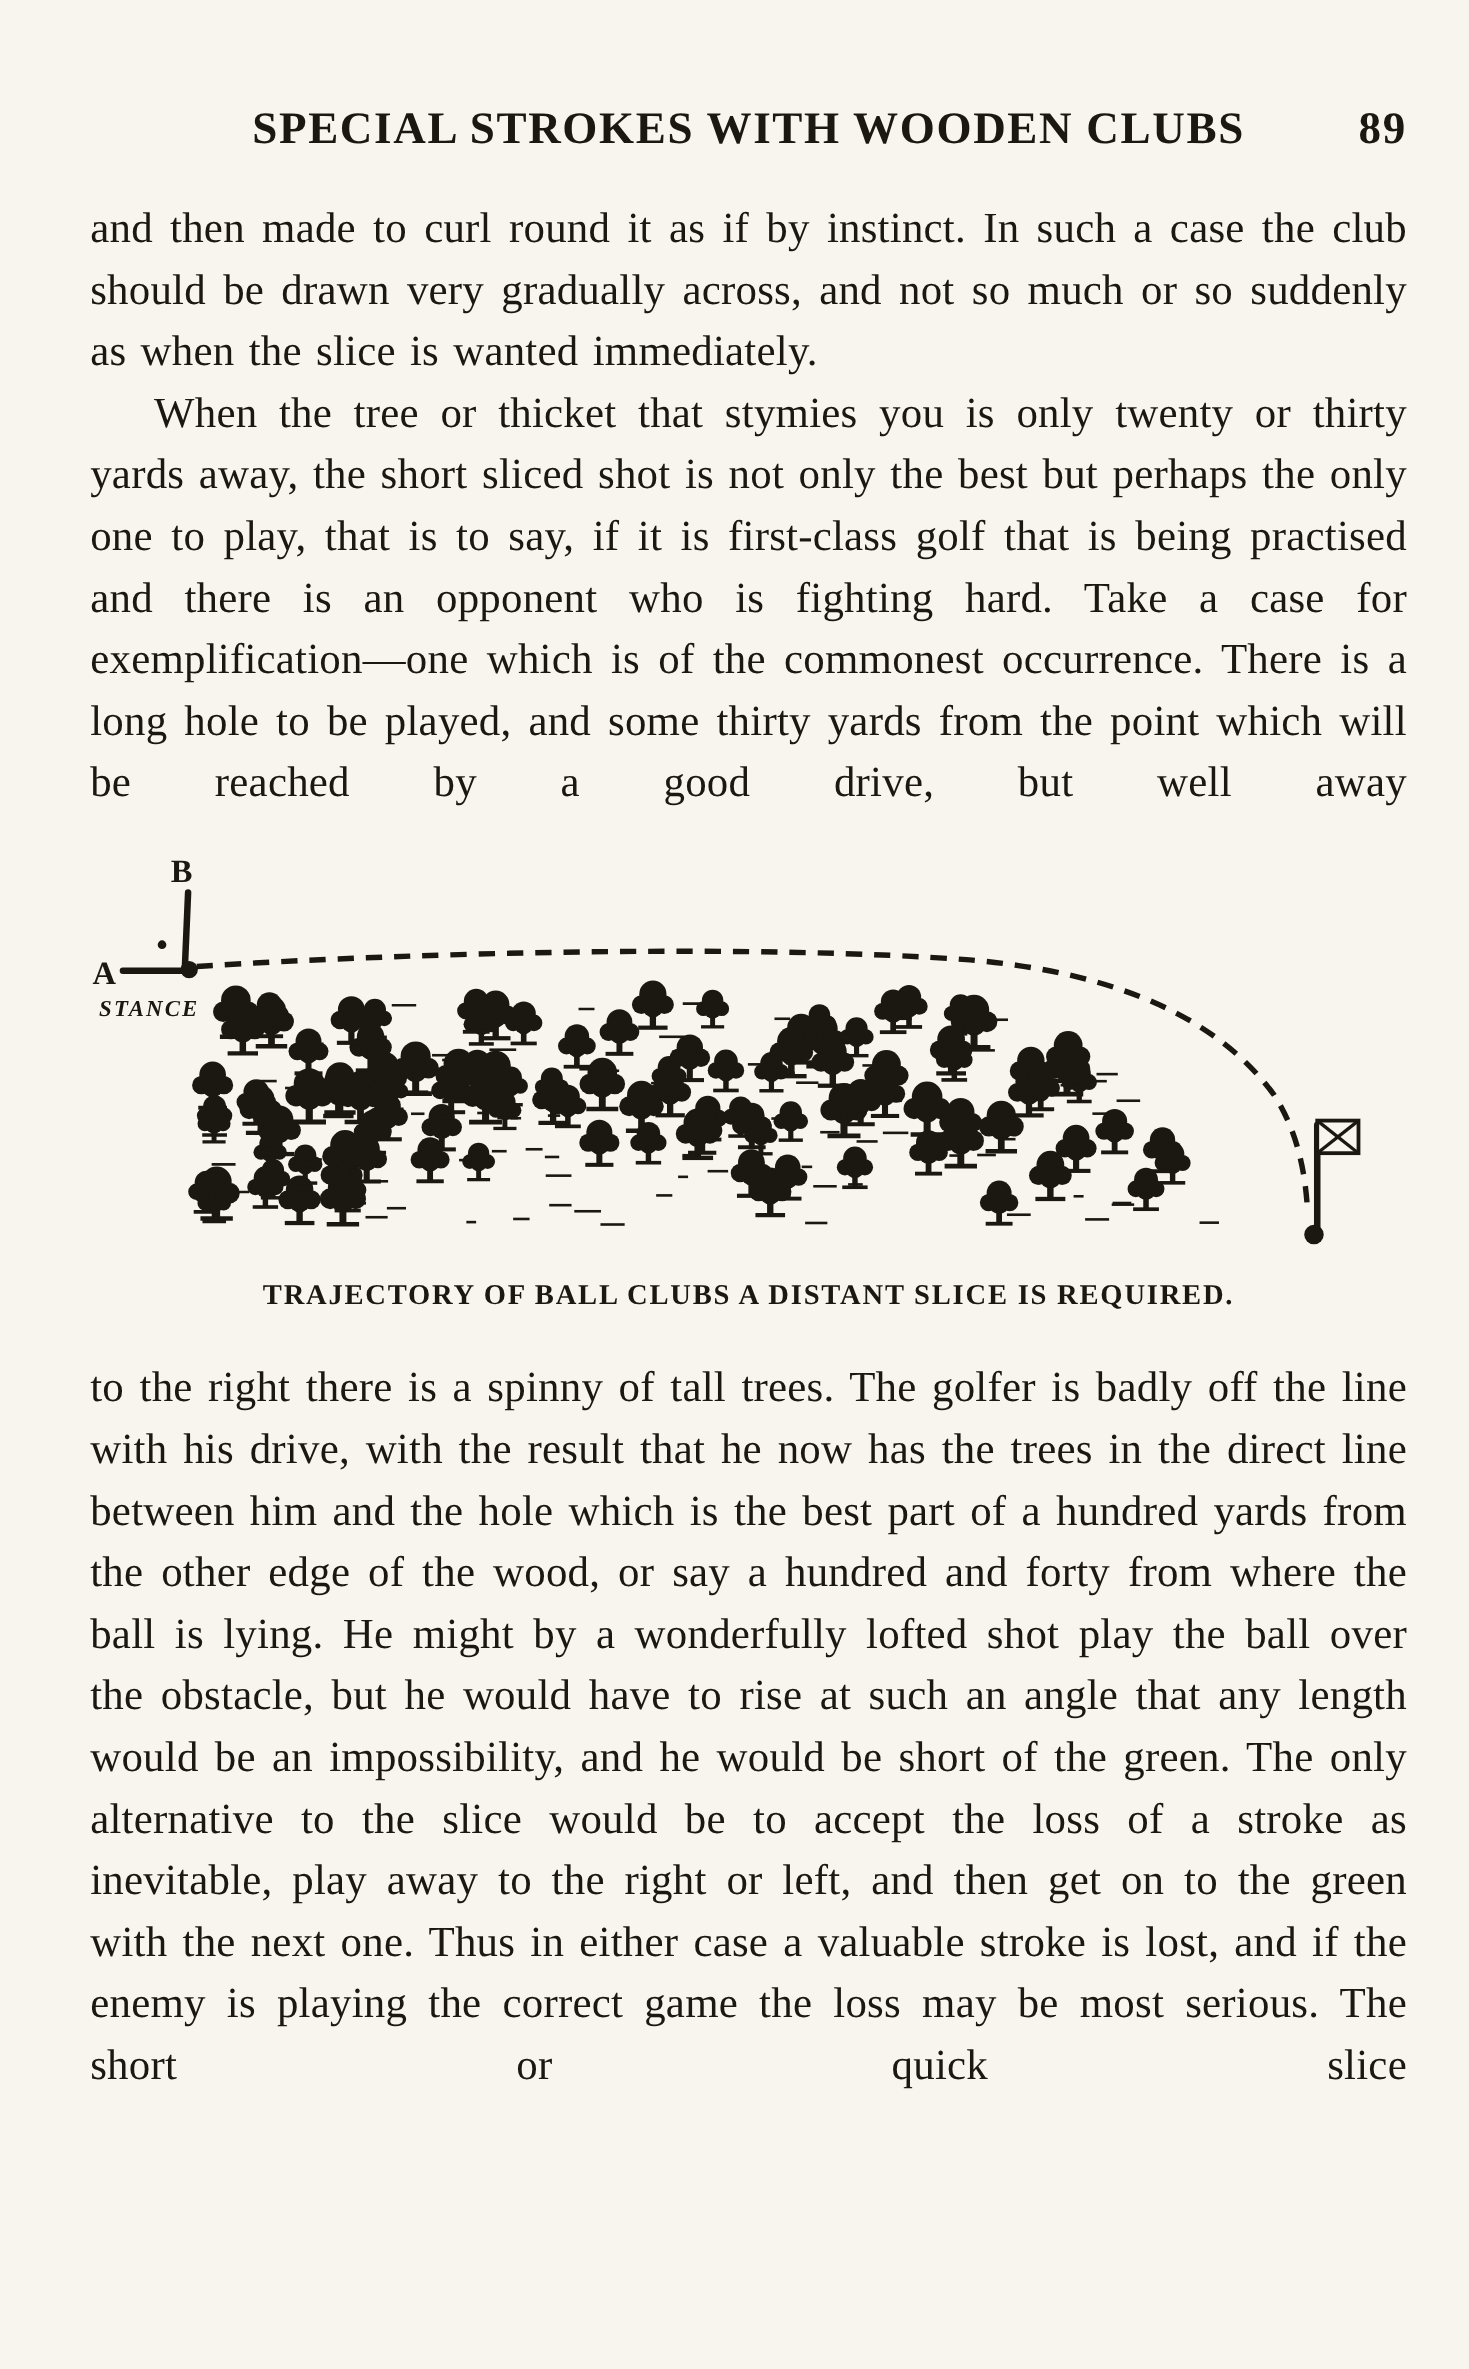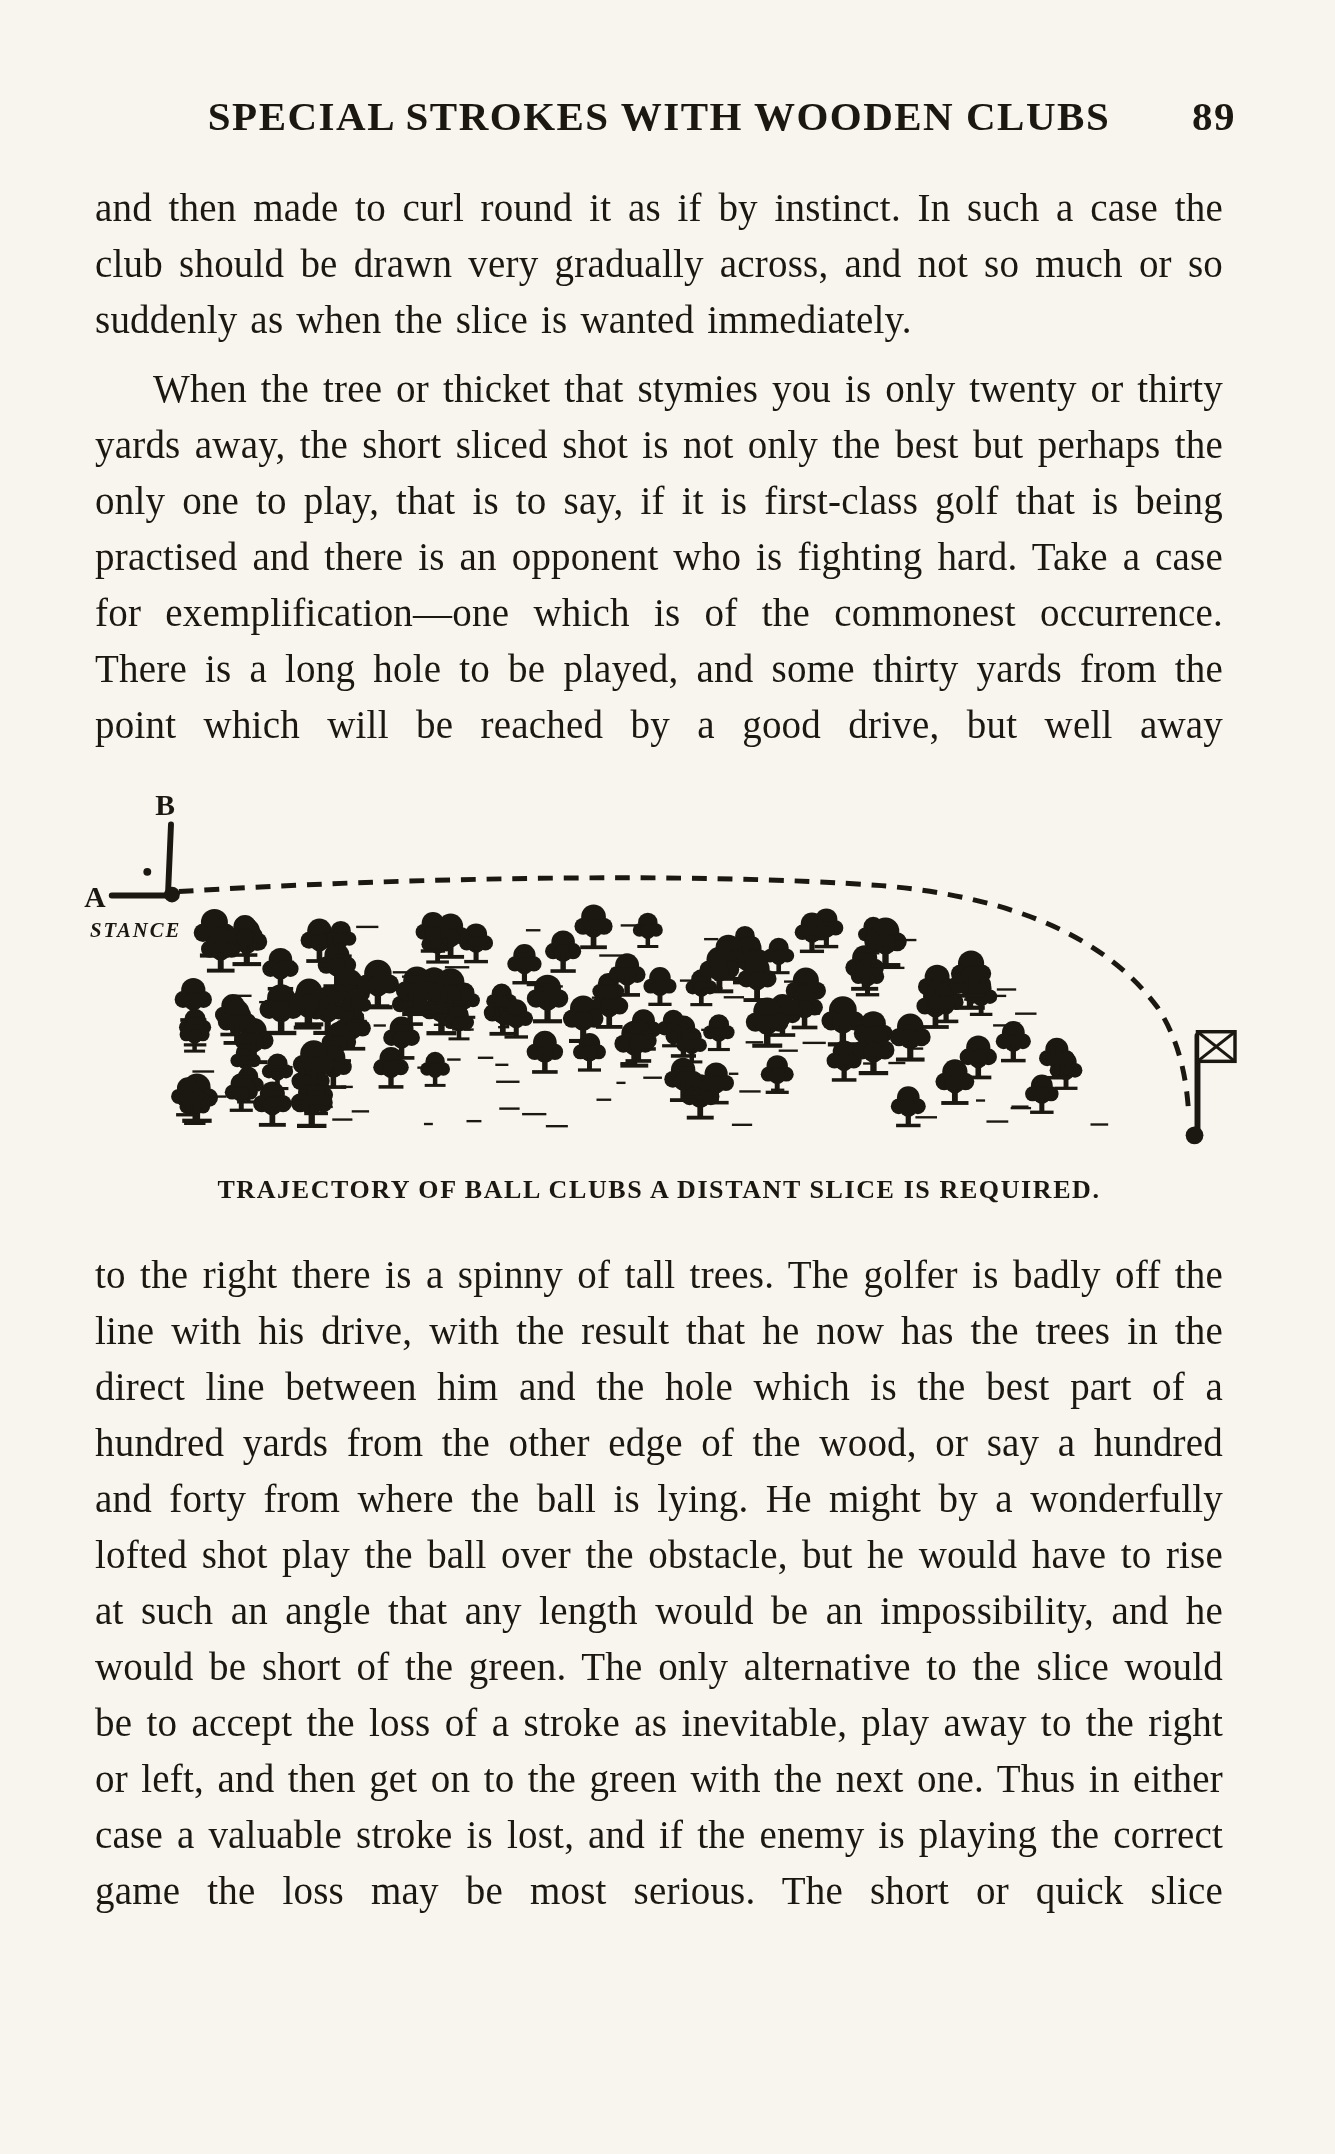--- a/index.html
+++ b/index.html
@@ -6,21 +6,21 @@
   body {
     width: 1335px;
     height: 2154px;
     background: var(--paper, #f8f5ee);
     overflow: hidden;
   }
   .page {
     box-sizing: border-box;
     width: 100%;
     height: 100%;
-    padding: 92px 99px 40px 82px;
+    padding: 92px 56px 40px 82px;
     font-family: "Liberation Serif", "DejaVu Serif", serif;
     color: var(--ink, #1b1812);
   }
   .page-header {
     position: relative;
     text-align: center;
     font-weight: bold;
     font-size: 41px;
     letter-spacing: 1.5px;
     margin-bottom: 40px;
@@ -28,21 +28,21 @@
   }
   .page-num {
     position: absolute;
     right: 0;
     top: 0;
   }
   p.body {
     font-size: 39px;
     line-height: 56px;
     text-align: justify;
-    margin: 13px;
+    margin: 0;
     word-spacing: 3px;
     letter-spacing: 0.2px;
     font-family: Liberation Serif, serif;
   }
   p.indent { text-indent: 58px; }
   p.runover { text-align-last: justify; }
   p.after-fig { margin-top: 42px; }
 
   figure.figure { margin: 30px 0 0 0; padding: 0; }
   figcaption {

